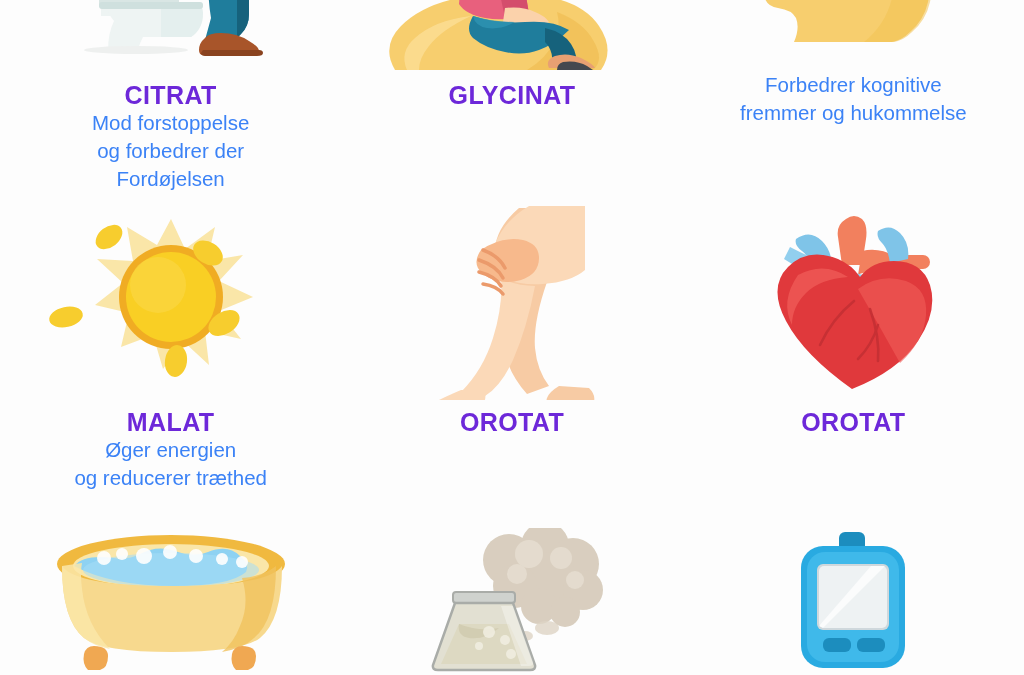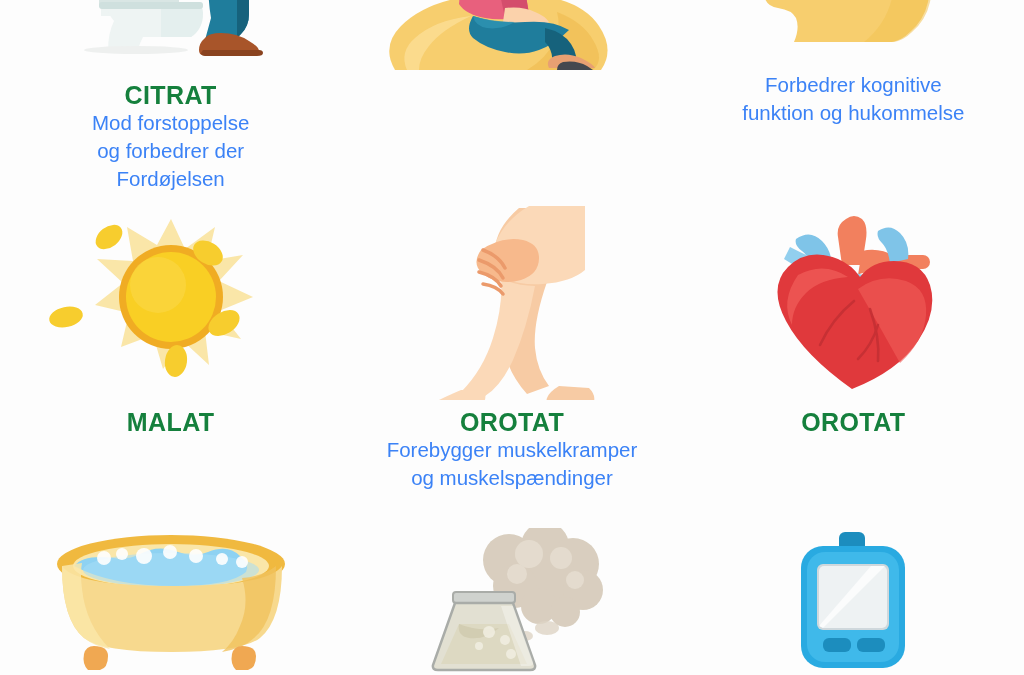--- a/index.html
+++ b/index.html
@@ -54,21 +54,21 @@
   .art svg { display: block; }
 
   
   .title {
     font-size: 25px;
     font-weight: bold;
     letter-spacing: 0.4px;
     text-align: center;
     margin: 0;
     line-height: 1;
-    color: #15803d;
+    color: #6d28d9;
   }
   .row1 .title { margin-top: 13px; }
   .row2-cell .title { margin-top: 10px; }
 
   .desc {
     font-size: 20.5px;
     font-weight: 400;
     text-align: center;
     line-height: 28px;
     margin: 1px 0 0 0;
@@ -121,52 +121,55 @@
           <path d="M128 8 q18 -2 30 4 q10 4 14 10 l-10 8 q-18 -8 -36 -8 Z" fill="#fbd2ab"></path>
 
           <path d="M96 16 q24 8 52 6 q28 -2 44 8 q-14 14 -30 20 q-16 6 -34 2 q-20 -4 -32 -14 q-8 -8 0 -22 Z" fill="#1f7d9c"></path>
           <path d="M168 28 q18 4 26 16 q8 12 4 24 h-24 q4 -16 -6 -26 Z" fill="#16627c"></path>
           <path d="M96 16 q20 6 42 6 q-14 8 -28 6 q-12 -2 -14 -12 Z" fill="#2e93b3" opacity="0.8"></path>
 
           <path d="M178 56 q12 -4 26 2 q12 6 14 10 h-46 q-4 -8 6 -12 Z" fill="#e8a072"></path>
           <path d="M186 62 q14 -2 24 4 l6 4 h-36 q0 -6 6 -8 Z" fill="#44484f"></path>
         </svg>
       </div>
+      <div class="title">GLYCINAT</div>
     </div>
 
     <div class="cell row1">
       <div class="art row1">
         <svg width="230" height="70" viewBox="0 0 230 70">
 
           <path d="M46 -40 q30 -22 72 -20 q46 2 66 28 q10 14 6 34 q-4 18 -18 30 q-8 8 -18 10 h-98 q6 -14 2 -24 q-4 -8 -18 -10 q-14 -2 -14 -16 q0 -18 20 -32 Z" fill="#f7ce6e"></path>
           <path d="M120 -60 q46 2 66 28 q10 14 6 34 q-4 18 -18 30 q-8 8 -18 10 h-30 q22 -18 28 -44 q6 -30 -34 -58 Z" fill="#f3c254" opacity="0.55"></path>
         </svg>
       </div>
       <div class="desc">Forbedrer kognitive
-funktion og hukommelse</div>
+fremmer og hukommelse</div>
     </div>
 
     <div class="cell row2-cell">
       <div class="art row2">
         <svg width="250" height="190" viewBox="0 0 250 190">
 
           <path d="M125 14 l14 30 l30 -22 l-8 34 l36 -6 l-24 26 l34 16 l-34 14 l22 28 l-36 -8 l4 34 l-26 -24 l-20 28 l-10 -34 l-32 12 l8 -34 l-34 -8 l28 -22 l-26 -24 l36 2 l-6 -34 l30 18 Z" fill="#fae6a8"></path>
 
           <circle cx="125" cy="92" r="52" fill="#f0ac23"></circle>
           <circle cx="125" cy="92" r="45" fill="#f9cf24"></circle>
           <circle cx="112" cy="80" r="28" fill="#fbd94a" opacity="0.55"></circle>
 
           <ellipse cx="63" cy="32" rx="15" ry="10" fill="#f7cd2e" transform="rotate(-38 63 32)"></ellipse>
           <ellipse cx="162" cy="48" rx="16" ry="11" fill="#f7cd2e" transform="rotate(32 162 48)"></ellipse>
           <ellipse cx="20" cy="112" rx="17" ry="10" fill="#f7cd2e" transform="rotate(-12 20 112)"></ellipse>
           <ellipse cx="178" cy="118" rx="17" ry="11" fill="#f7cd2e" transform="rotate(-32 178 118)"></ellipse>
           <ellipse cx="130" cy="156" rx="11" ry="16" fill="#f7cd2e" transform="rotate(8 130 156)"></ellipse>
         </svg>
       </div>
       <div class="title">MALAT</div>
+      <div class="desc">Øger energien
+og reducerer træthed</div>
     </div>
 
     <div class="cell row2-cell">
       <div class="art row2">
         <svg width="210" height="200" viewBox="0 0 210 200">
 
           <path d="M112 8 h62 v62 q-10 10 -34 12 q-14 40 -12 66 q2 22 14 38 l-22 8 q-20 -22 -24 -50 q-4 -32 6 -66 q-12 -4 -14 -22 q-2 -26 24 -48 Z" fill="#f7cba4"></path>
 
           <path d="M122 6 h56 v64 q-14 12 -42 14 q-30 2 -44 -10 q-12 -12 -4 -30 q10 -24 34 -38 Z" fill="#fbd9b8"></path>
 
@@ -178,22 +181,20 @@
           <path d="M74 50 q20 -14 42 -10 q16 4 16 18 q0 16 -18 22 q-22 6 -38 -6 q-12 -10 -2 -24 Z" fill="#f7b98c"></path>
           <g stroke="#eb9a6b" stroke-width="3.5" fill="none" stroke-linecap="round">
             <path d="M76 50 q16 6 22 18"></path>
             <path d="M72 60 q18 6 24 18"></path>
             <path d="M72 72 q16 4 22 14"></path>
             <path d="M76 84 q14 2 20 10"></path>
           </g>
         </svg>
       </div>
       <div class="title">OROTAT</div>
-      <div class="desc">Forebygger muskelkramper
-og muskelspændinger</div>
     </div>
 
     <div class="cell row2-cell">
       <div class="art row2">
         <svg width="190" height="190" viewBox="0 0 190 190">
 
           <path d="M88 14 q8 -6 16 0 q6 6 4 20 l-4 26 h-20 l-4 -28 q-2 -12 8 -18 Z" fill="#f2805e"></path>
           <path d="M104 46 q18 -4 34 6 q16 10 20 14 l-8 14 q-16 -10 -30 -12 q-14 -2 -20 2 Z" fill="#f2805e"></path>
           <path d="M110 70 q22 -2 40 10 l-6 14 q-16 -10 -32 -10 Z" fill="#ef6f4b"></path>
           <rect x="142" y="50" width="30" height="14" rx="7" fill="#f2805e"></rect>

